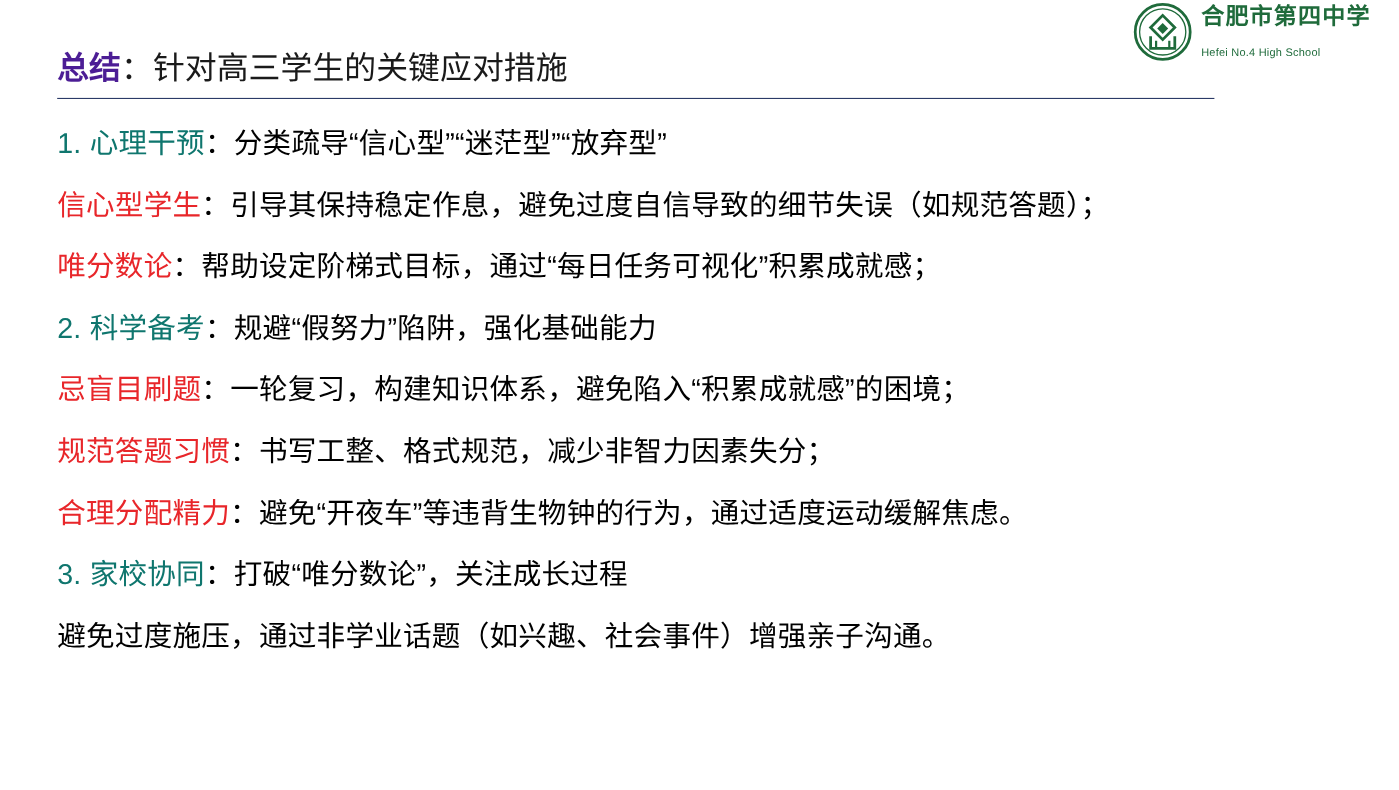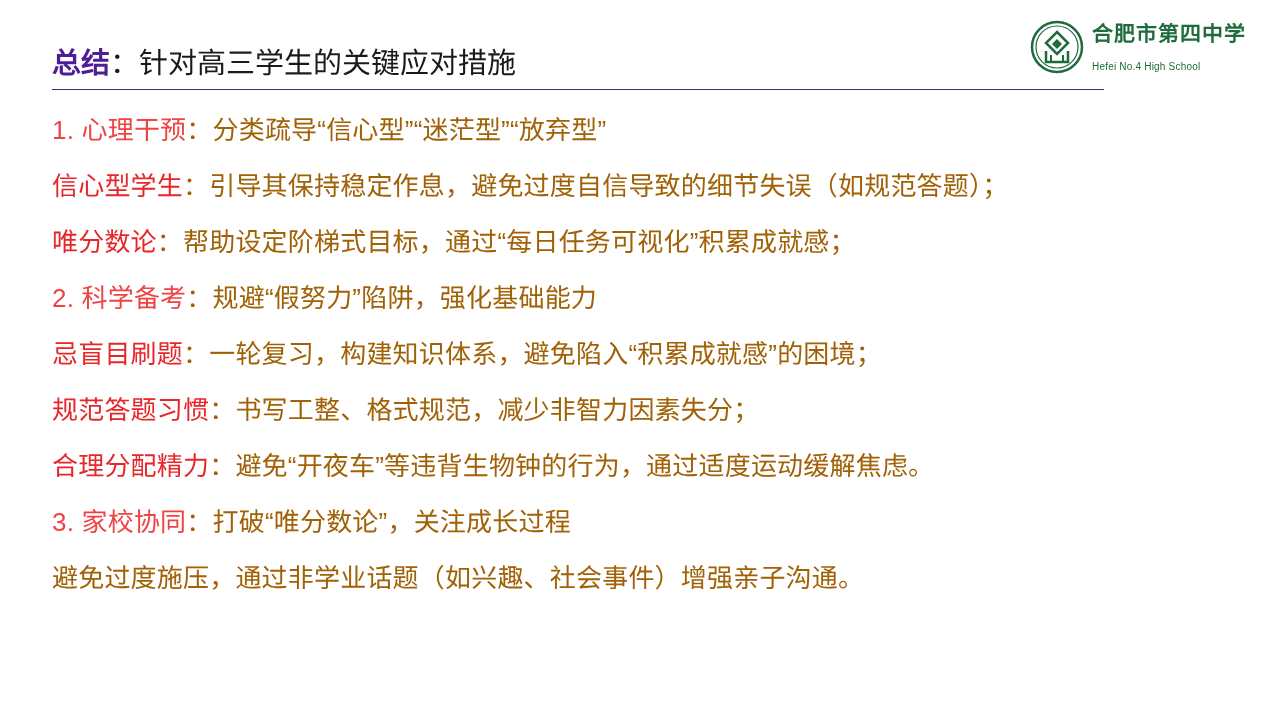--- a/index.html
+++ b/index.html
@@ -17,21 +17,21 @@
   .slide {
     position: relative;
     width: 1272px;
     height: 718px;
     box-sizing: border-box;
   }
 
   
   .logo-block {
     position: absolute;
-    top: 20px;
+    top: 2px;
     right: 26px;
     display: flex;
     align-items: center;
     gap: 8px;
   }
   .logo-mark {
     width: 54px;
     height: 54px;
     flex: 0 0 auto;
   }
@@ -92,24 +92,24 @@
     font-size: 26px;
     line-height: 56px;
     color: #1a1a1a;
     white-space: nowrap;
     letter-spacing: 0.2px;
   }
   .line .lead {
     color: #e8262a;
   }
   .line .lead-dark {
-    color: #ef4444;
+    color: #0f766e;
   }
   .line .rest {
-    color: #a16207;
+    color: #000000;
     text-align: right;
   }
 </style>
 </head>
 <body>
 
 <div class="slide">
 
   <div class="logo-block">
     <span class="logo-mark">

